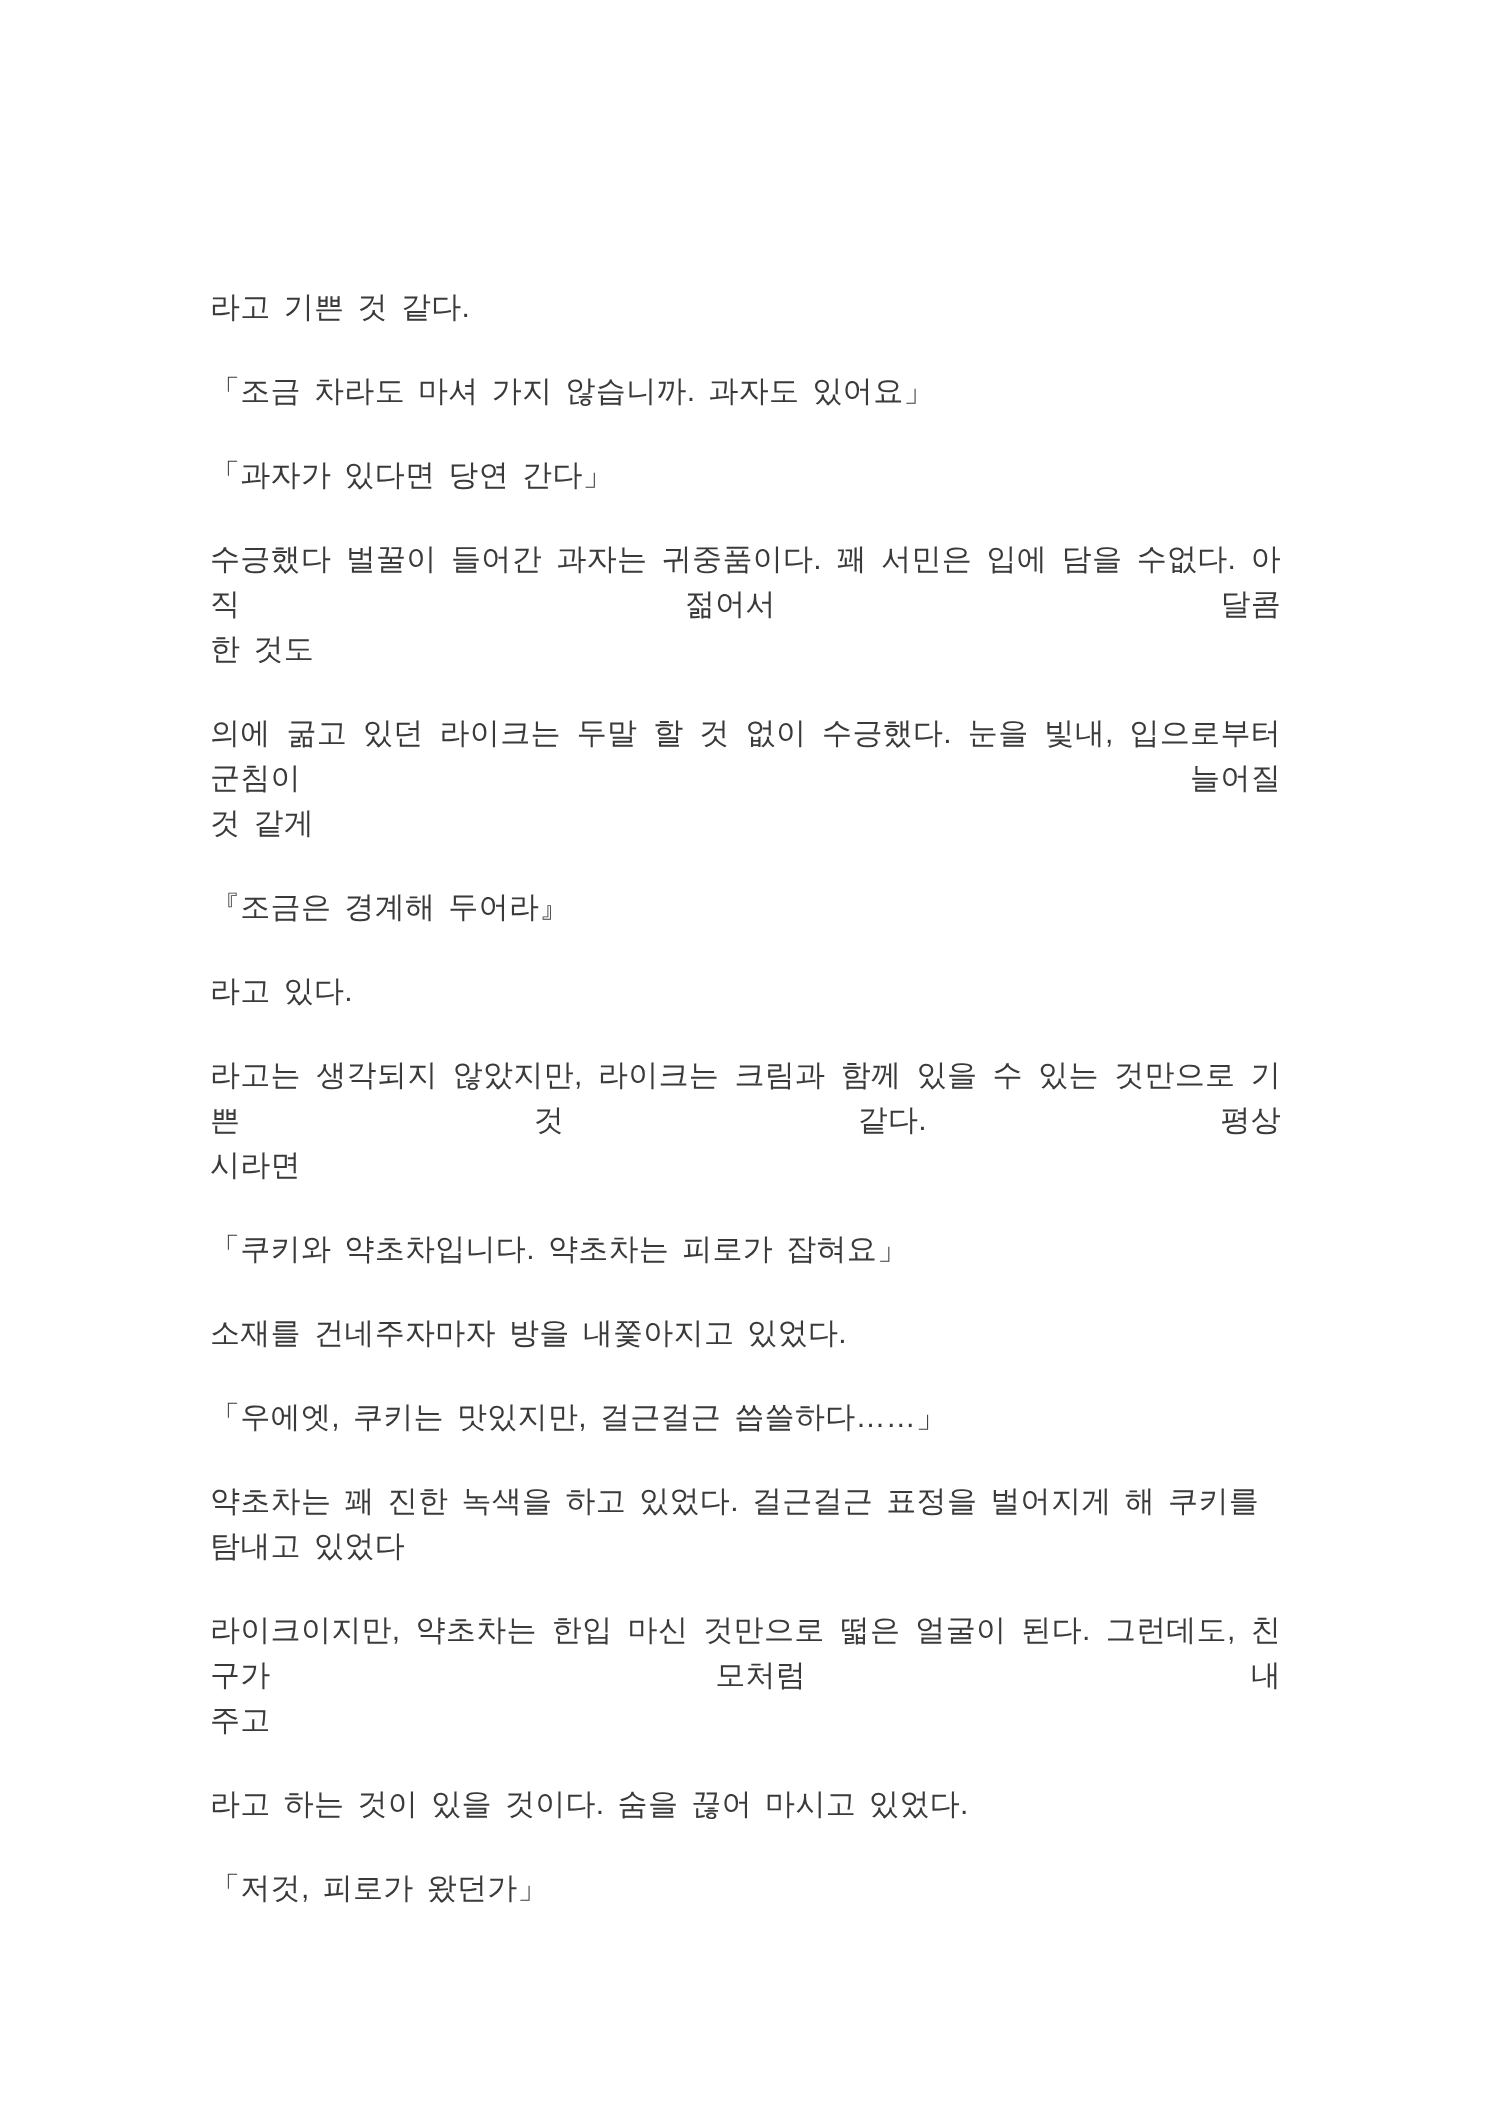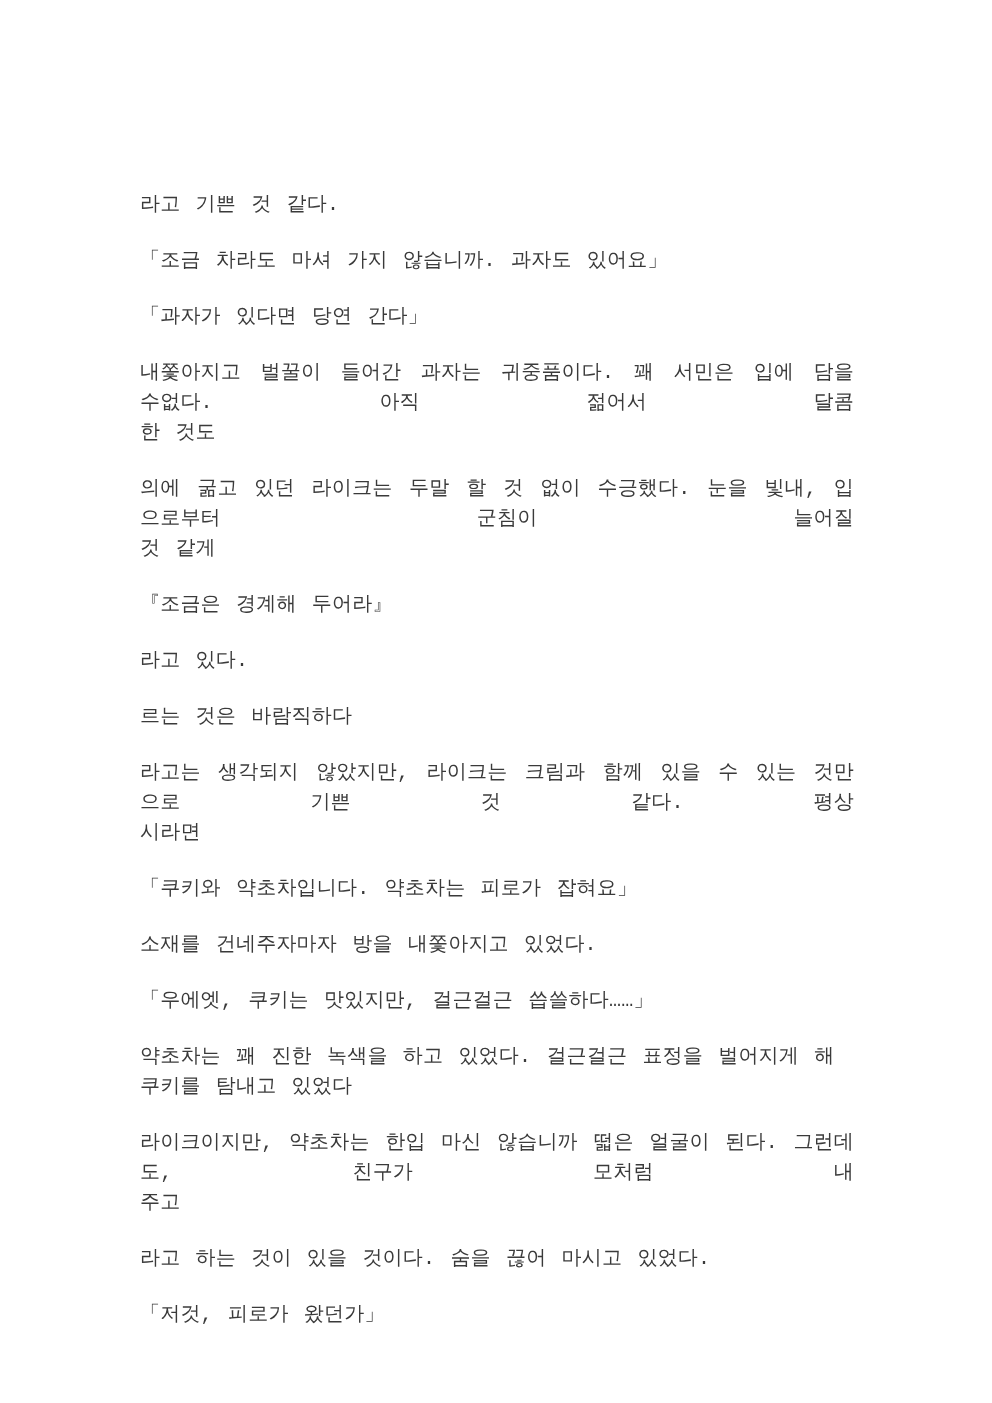--- a/index.html
+++ b/index.html
@@ -6,21 +6,21 @@
     margin: 0;
     padding: 0;
     background: #ffffff;
   }
   .page {
     position: relative;
     width: 992px;
     height: 1403px;
     background: #ffffff;
     overflow: hidden;
-    font-family: Liberation Mono, monospace;
+    font-family: Liberation Sans, sans-serif;
   }
   .content {
     box-sizing: border-box;
     padding: 190px 138px 0 140px;
   }
   .paragraph {
     margin: 0 0 26px 0;
     color: #3a3a3a;
     font-size: 20px;
     line-height: 30px;
@@ -45,54 +45,53 @@
       <div class="paragraph">
         <div class="line">라고 기쁜 것 같다.</div>
       </div>
       <div class="paragraph">
         <div class="line">「조금 차라도 마셔 가지 않습니까. 과자도 있어요」</div>
       </div>
       <div class="paragraph">
         <div class="line">「과자가 있다면 당연 간다」</div>
       </div>
       <div class="paragraph">
-        <div class="line full">내쫓아지고 벌꿀이 들어간 과자는 귀중품이다. 꽤 서민은 입에 담을 수없다. 아직 젊어서 달콤</div>
+        <div class="line full">수긍했다 벌꿀이 들어간 과자는 귀중품이다. 꽤 서민은 입에 담을 수없다. 아직 젊어서 달콤</div>
         <div class="line">한 것도</div>
       </div>
       <div class="paragraph">
         <div class="line full">의에 굶고 있던 라이크는 두말 할 것 없이 수긍했다. 눈을 빛내, 입으로부터 군침이 늘어질</div>
         <div class="line">것 같게</div>
       </div>
       <div class="paragraph">
         <div class="line">『조금은 경계해 두어라』</div>
       </div>
       <div class="paragraph">
         <div class="line">라고 있다.</div>
       </div>
       <div class="paragraph">
-        <div class="line">르는 것은 바람직하다</div>
       </div>
       <div class="paragraph">
         <div class="line full">라고는 생각되지 않았지만, 라이크는 크림과 함께 있을 수 있는 것만으로 기쁜 것 같다. 평상</div>
         <div class="line">시라면</div>
       </div>
       <div class="paragraph">
         <div class="line">「쿠키와 약초차입니다. 약초차는 피로가 잡혀요」</div>
       </div>
       <div class="paragraph">
         <div class="line">소재를 건네주자마자 방을 내쫓아지고 있었다.</div>
       </div>
       <div class="paragraph">
         <div class="line">「우에엣, 쿠키는 맛있지만, 걸근걸근 씁쓸하다……」</div>
       </div>
       <div class="paragraph">
         <div class="line">약초차는 꽤 진한 녹색을 하고 있었다. 걸근걸근 표정을 벌어지게 해 쿠키를 탐내고 있었다</div>
       </div>
       <div class="paragraph">
-        <div class="line full">라이크이지만, 약초차는 한입 마신 않습니까 떫은 얼굴이 된다. 그런데도, 친구가 모처럼 내</div>
+        <div class="line full">라이크이지만, 약초차는 한입 마신 것만으로 떫은 얼굴이 된다. 그런데도, 친구가 모처럼 내</div>
         <div class="line">주고</div>
       </div>
       <div class="paragraph">
         <div class="line">라고 하는 것이 있을 것이다. 숨을 끊어 마시고 있었다.</div>
       </div>
       <div class="paragraph">
         <div class="line">「저것, 피로가 왔던가」</div>
       </div>
     </div>
 </div>

